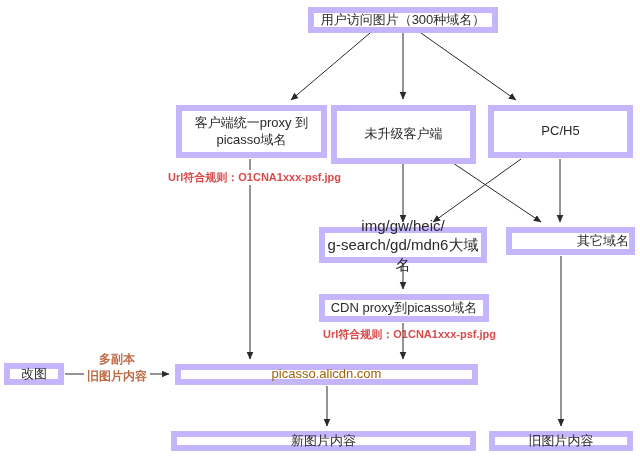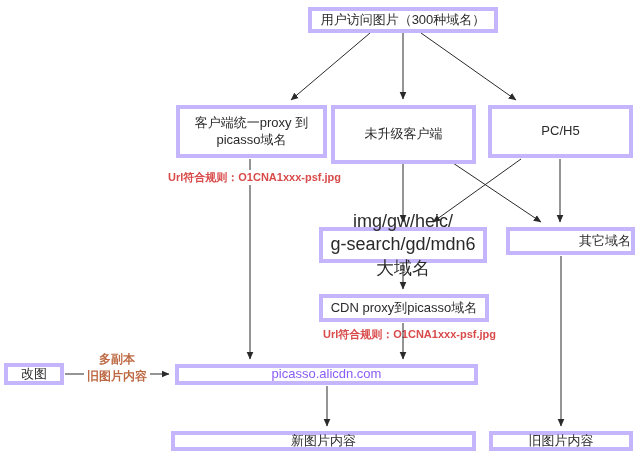--- a/index.html
+++ b/index.html
@@ -8,39 +8,39 @@
     width:640px;height:458px;
     background:#ffffff;
     font-family:"Liberation Sans","DejaVu Sans",sans-serif;
     overflow:hidden;
   }
   .arrows{position:absolute;left:0;top:0;z-index:2;}
   .box{
     position:absolute;
     box-sizing:border-box;
     background:#ffffff;
-    border:4px solid #c4b5fd;
+    border:6px solid #c4b5fd;
     display:flex;
     flex-direction:column;
     align-items:center;
     justify-content:center;
     text-align:center;
     font-size:13px;
     color:#2a2a2a;
     line-height:1.3;
     z-index:3;
   }
   .node-user{left:308px;top:7px;width:190px;height:26px;}
   .node-client{left:176px;top:105px;width:151px;height:53px;}
   .node-legacy{left:331px;top:105px;width:145px;height:59px;}
   .node-pch5{left:488px;top:105px;width:145px;height:53px;}
-  .node-big{left:319px;top:227px;width:168px;height:36px;font-size:18px;}
+  .node-big{left:319px;top:227px;width:168px;height:36px;font-size:15px;}
   .node-other{left:506px;top:227px;width:129px;height:28px;align-items:flex-end;}
   .node-cdn{left:319px;top:294px;width:170px;height:28px;}
-  .node-picasso{left:175px;top:364px;width:303px;height:21px;color:#8b5cf6;}
+  .node-picasso{left:175px;top:364px;width:303px;height:21px;color:#a16207;}
   .node-change{left:4px;top:363px;width:60px;height:22px;}
   .node-new{left:171px;top:431px;width:305px;height:20px;}
   .node-old{left:489px;top:431px;width:144px;height:20px;}
   .annot-red{
     position:absolute;
     color:#d94a4a;
     font-size:11px;
     font-weight:700;
     white-space:nowrap;
   }

